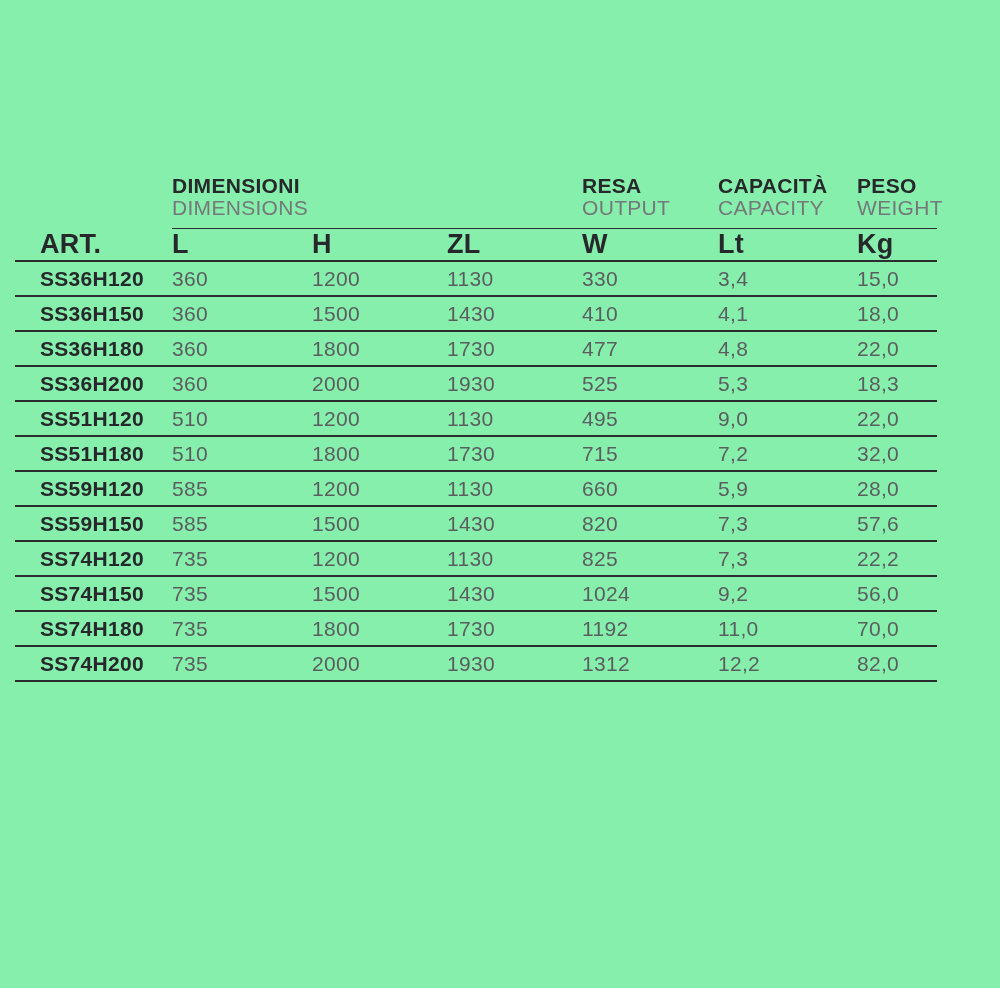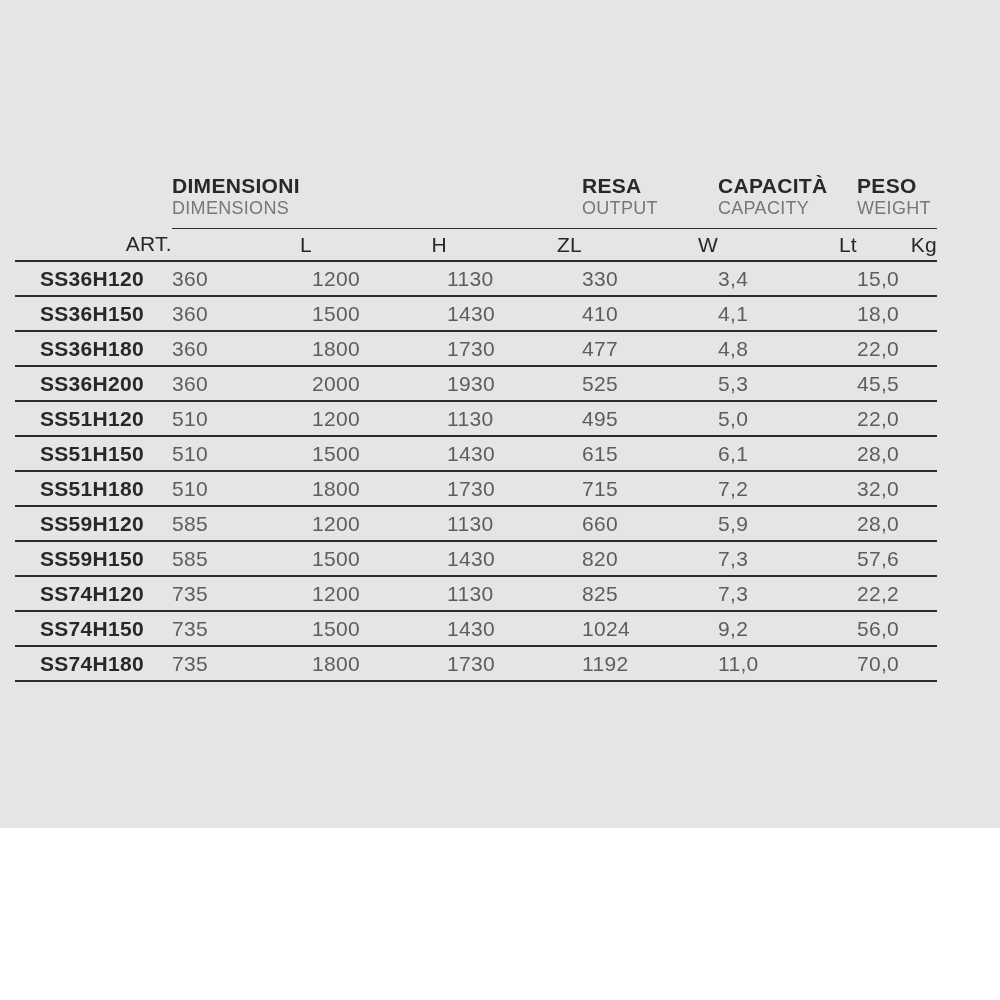--- a/index.html
+++ b/index.html
@@ -7,22 +7,22 @@
     padding: 0;
     width: 1000px;
     height: 1000px;
     background: #ffffff;
     font-family: "Liberation Sans", sans-serif;
     -webkit-font-smoothing: antialiased;
   }
   .page {
     position: relative;
     width: 1000px;
-    height: 828px;
-    background: #e5e5e5;
+    height: 988px;
+    background: #86efac;
     overflow: hidden;
   }
   :root {
     --primary: #26282b;
     --secondary: #75787b;
     --data: #5b5e61;
     --line: #2a2c2e;
   }
   table.spec-table {
     position: absolute;
@@ -51,33 +51,33 @@
   }
   .g-it {
     font-size: 21px;
     line-height: 22px;
     font-weight: bold;
     color: var(--primary);
     letter-spacing: 0.3px;
     white-space: nowrap;
   }
   .g-en {
-    font-size: 18px;
+    font-size: 21px;
     line-height: 22px;
     font-weight: normal;
     color: var(--secondary);
     letter-spacing: 0.3px;
     white-space: nowrap;
   }
   tr.unit-row th {
     height: 31px;
-    text-align: right;
+    text-align: left;
     vertical-align: middle;
-    font-size: 21px;
-    font-weight: normal;
+    font-size: 27px;
+    font-weight: bold;
     color: var(--primary);
     padding: 0;
     border-bottom: 2px solid var(--line);
     letter-spacing: 0.3px;
   }
   tr.unit-row th.art-head {
     padding-left: 25px;
   }
   tbody td {
     height: 33px;
@@ -173,39 +173,30 @@
           <td class="num-cell">4,8</td>
           <td class="num-cell">22,0</td>
         </tr>
         <tr>
           <td class="art-cell">SS36H200</td>
           <td class="num-cell">360</td>
           <td class="num-cell">2000</td>
           <td class="num-cell">1930</td>
           <td class="num-cell">525</td>
           <td class="num-cell">5,3</td>
-          <td class="num-cell">45,5</td>
+          <td class="num-cell">18,3</td>
         </tr>
         <tr>
           <td class="art-cell">SS51H120</td>
           <td class="num-cell">510</td>
           <td class="num-cell">1200</td>
           <td class="num-cell">1130</td>
           <td class="num-cell">495</td>
-          <td class="num-cell">5,0</td>
+          <td class="num-cell">9,0</td>
           <td class="num-cell">22,0</td>
-        </tr>
-        <tr>
-          <td class="art-cell">SS51H150</td>
-          <td class="num-cell">510</td>
-          <td class="num-cell">1500</td>
-          <td class="num-cell">1430</td>
-          <td class="num-cell">615</td>
-          <td class="num-cell">6,1</td>
-          <td class="num-cell">28,0</td>
         </tr>
         <tr>
           <td class="art-cell">SS51H180</td>
           <td class="num-cell">510</td>
           <td class="num-cell">1800</td>
           <td class="num-cell">1730</td>
           <td class="num-cell">715</td>
           <td class="num-cell">7,2</td>
           <td class="num-cell">32,0</td>
         </tr>
@@ -247,16 +238,25 @@
         </tr>
         <tr>
           <td class="art-cell">SS74H180</td>
           <td class="num-cell">735</td>
           <td class="num-cell">1800</td>
           <td class="num-cell">1730</td>
           <td class="num-cell">1192</td>
           <td class="num-cell">11,0</td>
           <td class="num-cell">70,0</td>
         </tr>
+        <tr>
+          <td class="art-cell">SS74H200</td>
+          <td class="num-cell">735</td>
+          <td class="num-cell">2000</td>
+          <td class="num-cell">1930</td>
+          <td class="num-cell">1312</td>
+          <td class="num-cell">12,2</td>
+          <td class="num-cell">82,0</td>
+        </tr>
       </tbody>
   </table>
 
 </div>
 
 </body></html>

